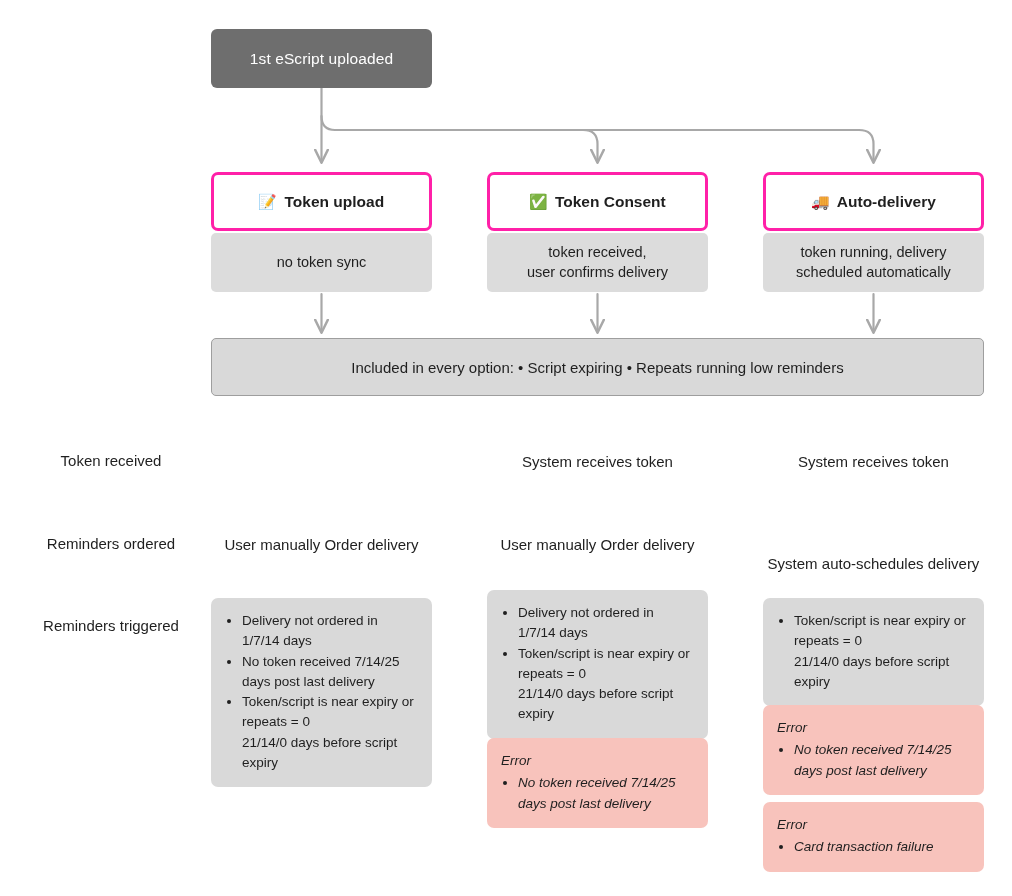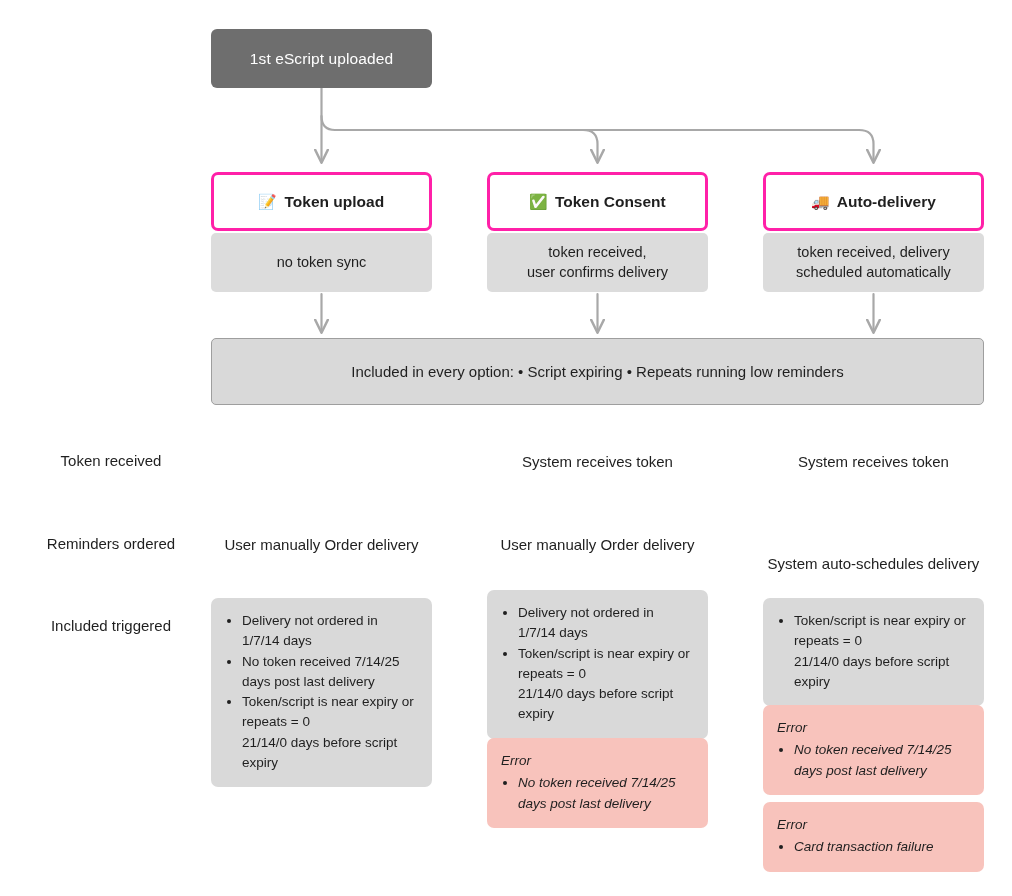--- a/index.html
+++ b/index.html
@@ -94,21 +94,21 @@
     color: #1f1f1f;
     white-space: pre-line;
   }
 
   
   .banner {
     position: absolute;
     left: 211px;
     top: 338px;
     width: 773px;
-    height: 67px;
+    height: 58px;
     box-sizing: border-box;
     background: #d9d9d9;
     border: 1px solid #9e9e9e;
     border-radius: 5px;
     display: flex;
     align-items: center;
     justify-content: center;
     font-size: 15px;
     color: #1f1f1f;
   }
@@ -209,31 +209,31 @@
     </div>
     <div class="option-sub">token received,
 user confirms delivery</div>
   </div>
 
   <div class="option-col" style="left:763px;">
     <div class="option-head">
       <span class="emoji">🚚</span>
       <span>Auto-delivery</span>
     </div>
-    <div class="option-sub">token received, delivery
+    <div class="option-sub">token running, delivery
 scheduled automatically</div>
   </div>
 
   <div class="banner">
     <span>Included in every option: • Script expiring  • Repeats running low reminders</span>
   </div>
 
   <div class="row-label" style="top:451px;">Token received</div>
   <div class="row-label" style="top:534px;">Reminders ordered</div>
-  <div class="row-label" style="top:616px;">Included triggered</div>
+  <div class="row-label" style="top:616px;">Reminders triggered</div>
 
   <div class="cell-text" style="left:487px; top:451px;">System receives token</div>
   <div class="cell-text" style="left:763px; top:451px;">System receives token</div>
 
   <div class="cell-text" style="left:211px; top:534px;">User manually Order delivery</div>
   <div class="cell-text" style="left:487px; top:534px;">User manually Order delivery</div>
   <div class="cell-text" style="left:763px; top:553px;">System auto-schedules delivery</div>
 
   <div class="note-box grey" style="left:211px; top:598px;">
     <ul>

